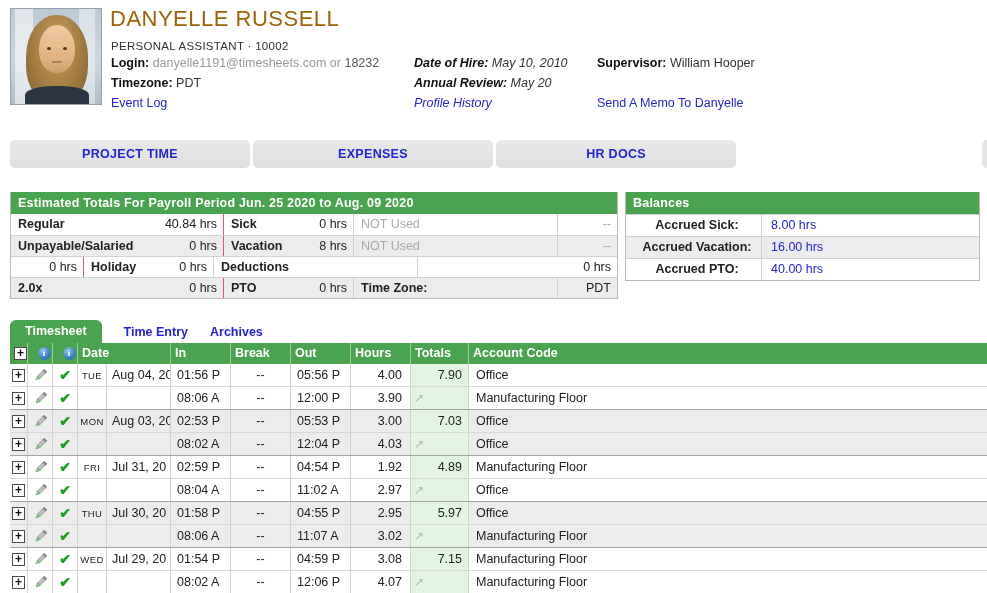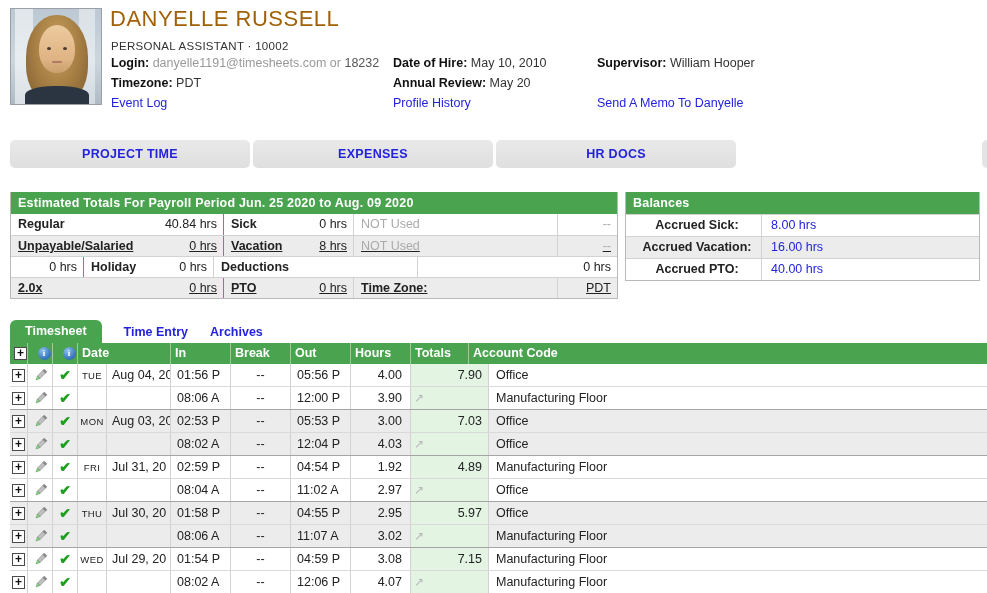--- a/index.html
+++ b/index.html
@@ -20,40 +20,40 @@
   .photo .eye { position:absolute; top:38px; width:4px; height:3px; background:#4a3a2a; border-radius:50%; }
   .photo .eyeL { left:36px; } .photo .eyeR { left:52px; }
   .photo .mouth { position:absolute; left:41px; top:52px; width:10px; height:2px; background:#b07a62; border-radius:2px; }
   .photo .body { position:absolute; left:14px; bottom:-2px; width:64px; height:20px;
     background:#2b3542; border-radius:45% 45% 0 0; }
 
   .name { position:absolute; left:110px; top:6px; font-size:22px; color:#a16207; letter-spacing:.5px; }
   .subtitle { position:absolute; left:111px; top:40px; font-size:11.5px; color:#333; letter-spacing:.3px; }
   .hline { position:absolute; font-size:12.5px; color:#333; white-space:nowrap; }
   .hl1 { top:56px; } .hl2 { top:76px; } .hl3 { top:96px; }
-  .cA { left:111px; } .cB { left:393px; } .cC { left:597px; }
+  .cA { left:111px; } .cB { left:414px;font-style:italic; } .cC { left:597px; }
   .blabel { font-weight:bold; color:#111; }
   .gray { color:#999; } .dgray { color:#555; }
   .link { color:#2323dd; text-decoration:none; cursor:pointer; }
 
   
   .main-tabs { position:absolute; left:10px; top:140px; height:28px; display:flex; gap:3px; }
   .mtab { width:240px; height:28px; line-height:28px; text-align:center; font-size:12.5px; font-weight:bold;
     letter-spacing:.3px; color:#2323dd; background:linear-gradient(#e9e9e9,#dfdfdf); border-radius:5px; cursor:pointer; }
   .mtab.active { background:#4aa34e; color:#fff; }
   .tab-sliver { position:absolute; left:982px; top:140px; width:5px; height:28px;
     background:#e4e4e4; border-radius:5px 0 0 5px; }
 
   
   .est { position:absolute; left:10px; top:192px; width:608px; border:1px solid #b9b9b9; border-top:none; }
   .green-bar { background:#4aa34e; color:#fff; font-weight:bold; font-size:12.5px; height:22px;
     line-height:22px; padding-left:7px; letter-spacing:.2px; }
   .est-row { display:flex; height:21px; line-height:20px; font-size:12.5px; border-top:1px solid #d2d2d2; background:#fff; }
   .est-row:first-of-type { border-top:none; }
-  .est-row.shade { background:#ececec;text-decoration:underline; }
+  .est-row.shade { background:#ececec; }
   .ec { overflow:hidden; white-space:nowrap; }
   .c1l { width:140px; font-weight:bold; padding-left:7px; }
   .c1v { width:72px; text-align:right; padding-right:6px; }
   .c2l { width:80px; font-weight:bold; padding-left:7px; border-left:1px solid #ec4899; }
   .c2v { width:50px; text-align:right; padding-right:6px; }
   .c3l { width:204px; font-weight:bold; padding-left:7px; border-left:1px solid #d2d2d2; }
   .c3v { flex:1; text-align:right; padding-right:6px; border-left:1px solid #d2d2d2; }
   .est-row.muted .c3l, .est-row.muted .c3v { color:#aaa; font-weight:normal; }
 
   
@@ -84,21 +84,21 @@
   .tc:first-child { border-left:none; }
   .w-plus { width:17px; justify-content:center; }
   .w-pencil { width:25px; justify-content:center; }
   .w-check { width:25px; justify-content:center; }
   .w-day { width:29px; justify-content:center; }
   .w-date { width:64px; padding-left:5px; }
   .w-in { width:60px; padding-left:6px; }
   .w-break { width:60px; justify-content:center; }
   .w-out { width:60px; padding-left:6px; }
   .w-hours { width:60px; justify-content:flex-end; padding-right:8px; }
-  .w-totals { width:78px; justify-content:flex-end; padding-right:6px; background:#e3f4e3; }
+  .w-totals { width:58px; justify-content:flex-end; padding-right:6px; background:#e3f4e3; }
   .w-account { flex:1; padding-left:7px; }
   .day-txt { font-size:9.5px; color:#222; letter-spacing:.4px; }
 
   .plusbox { width:13px; height:13px; border:1px solid #4a4a4a; background:#fff; display:flex;
     align-items:center; justify-content:center; font-size:12px; font-weight:bold; color:#111;
     line-height:11px; cursor:pointer; }
   .info-circle { width:13px; height:13px; border-radius:50%; margin-left:6px;
     background:radial-gradient(circle at 35% 28%, #8ec2ec 0%, #3c7cc4 60%, #285a9b 100%);
     color:#fff; font-size:9px; font-weight:bold; font-family:"Liberation Serif", serif;
     display:inline-flex; align-items:center; justify-content:center; cursor:pointer; }

